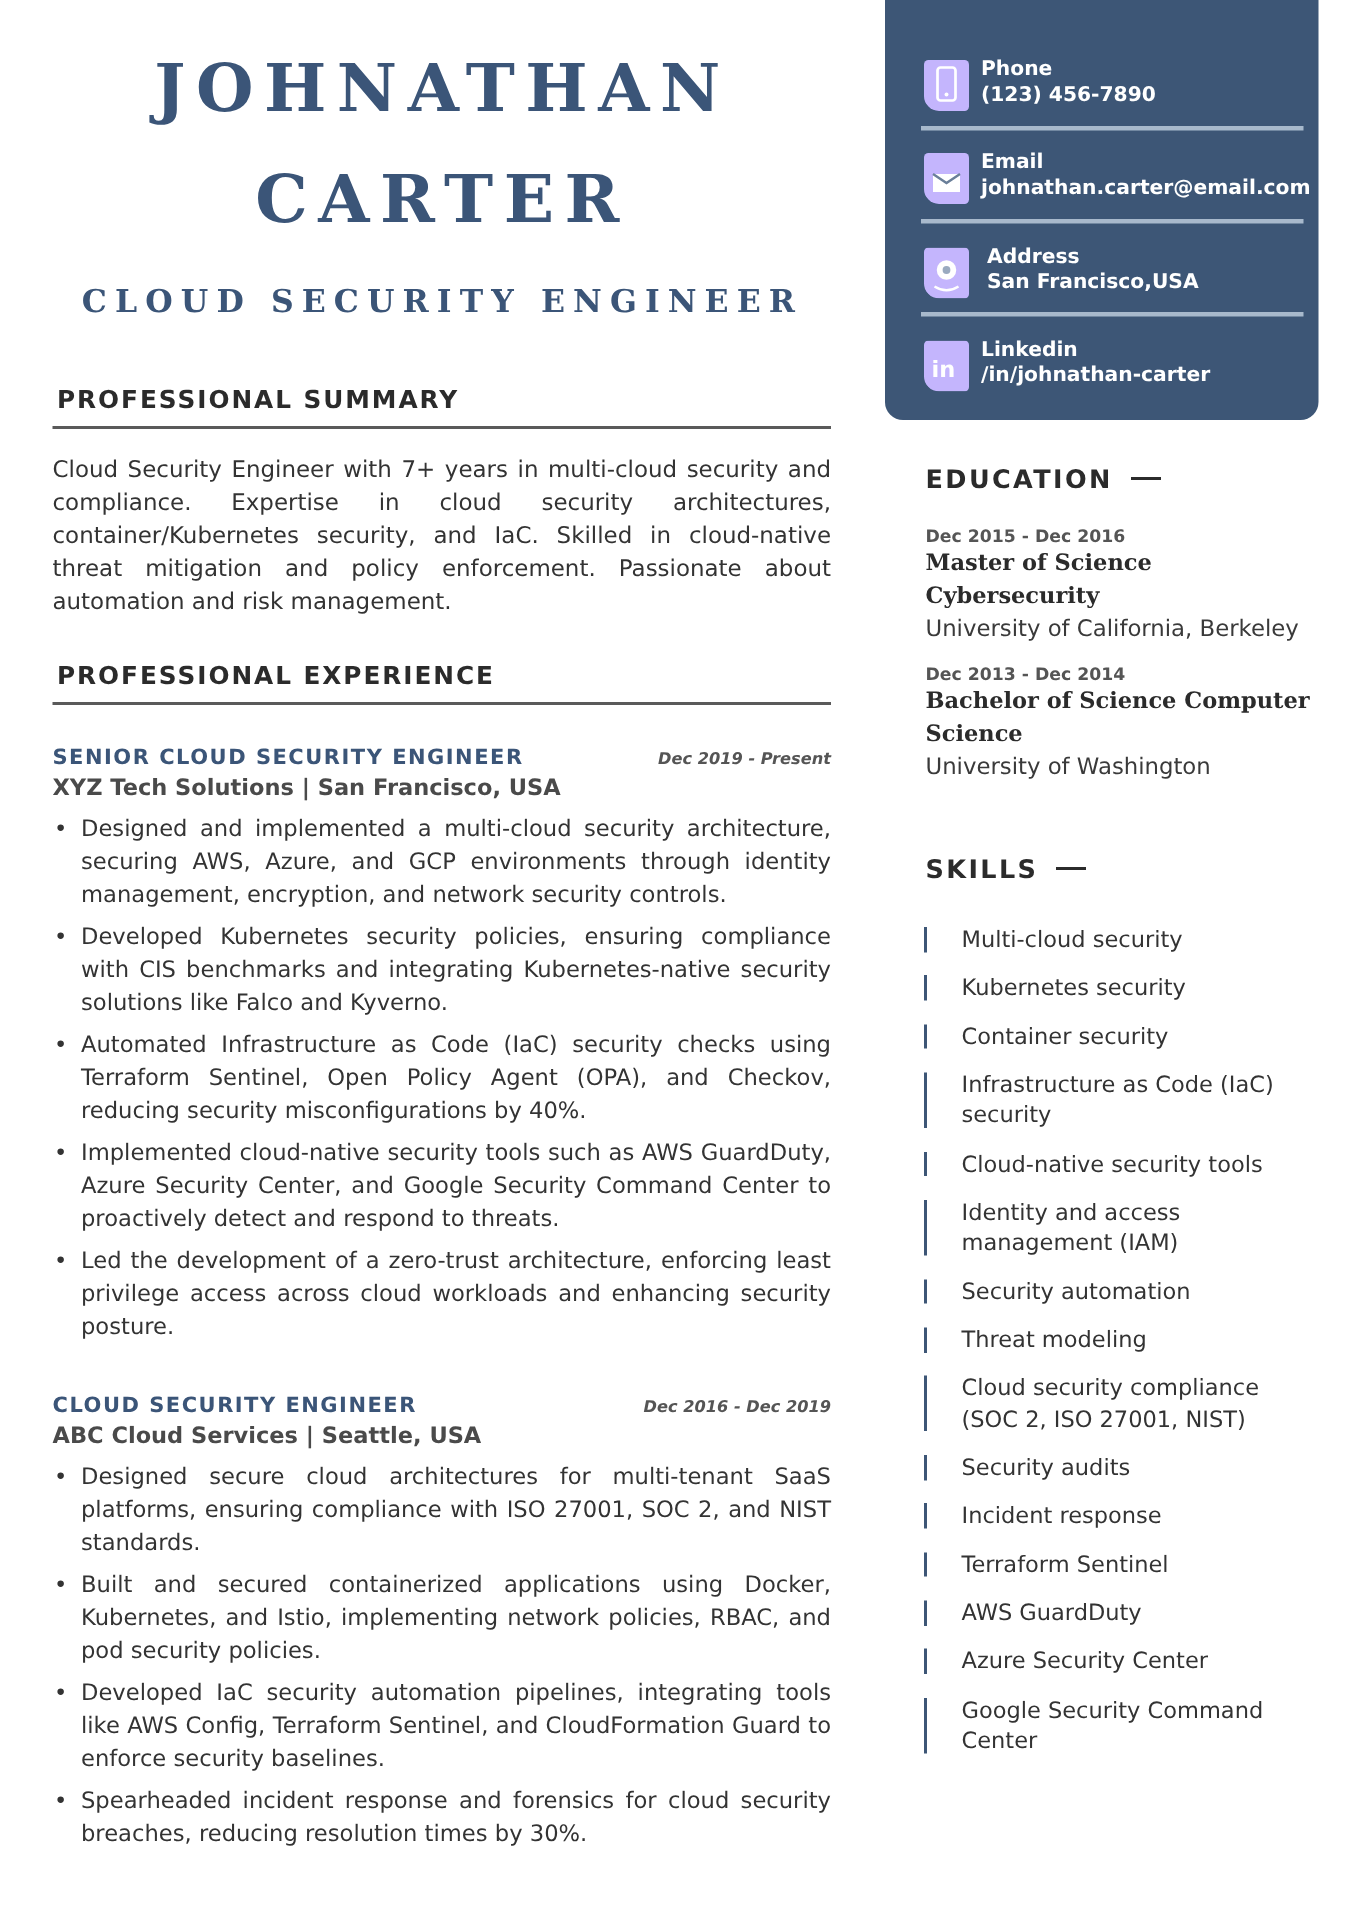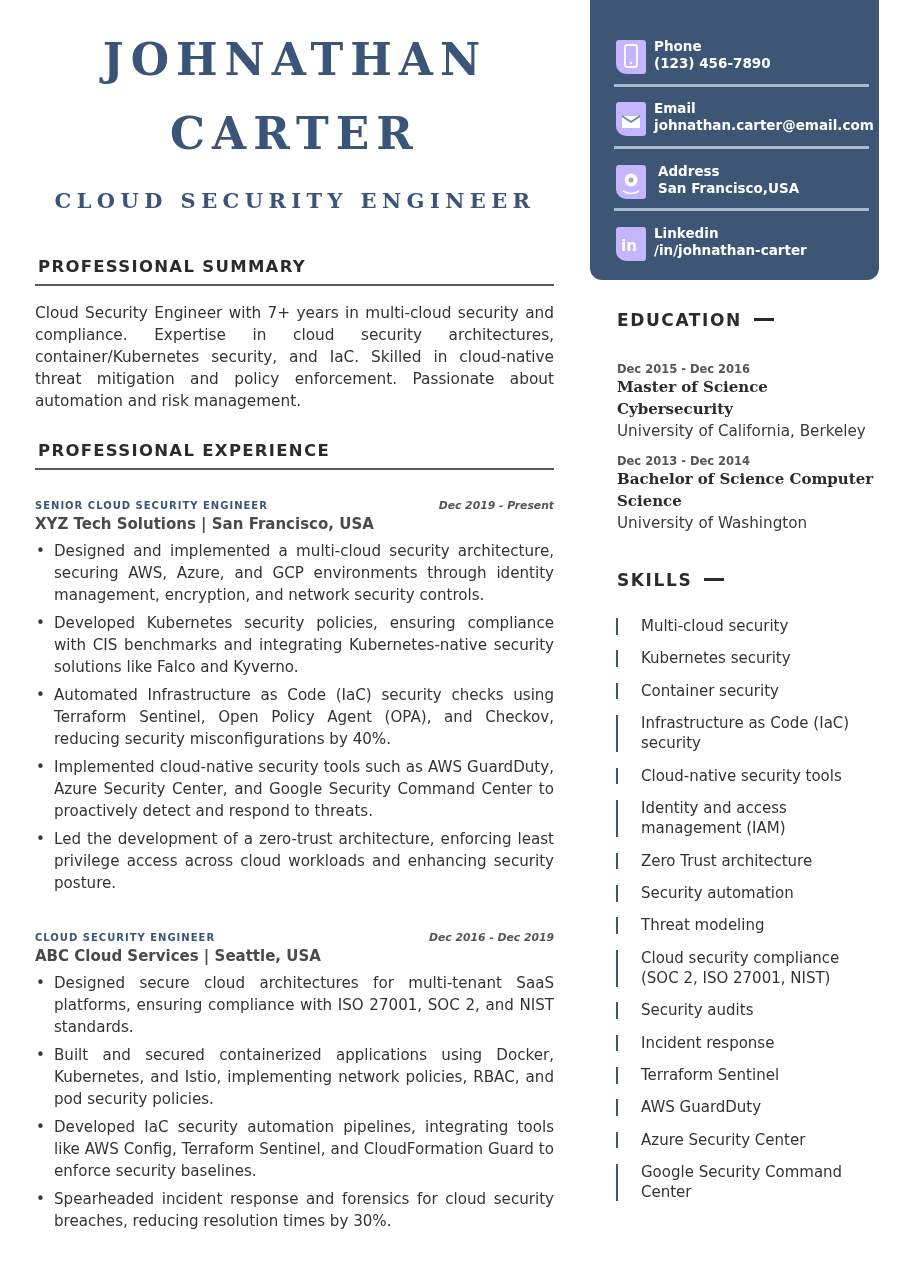--- a/index.html
+++ b/index.html
@@ -13,21 +13,21 @@
   .job-title { position: absolute; left: 0; top: 188px; width: 590px; text-align: center; font-family: "DejaVu Serif", serif; font-weight: bold; color: #3b5578; letter-spacing: 5.4px; font-size: 21px; }
 
   
   .left { position: absolute; left: 35px; width: 519px; }
   .section-head { font-family: "DejaVu Sans", sans-serif; font-weight: bold; font-size: 16.5px; letter-spacing: 1.3px; color: #2b2b2b; padding-left: 3px; }
   .section-rule { height: 2px; background: #5a5a5a; margin-top: 8px; }
   .summary-text { font-size: 15.3px; line-height: 22px; text-align: justify; color: #333; }
 
   .job { position: absolute; left: 35px; width: 519px; }
   .job-row { display: flex; justify-content: space-between; align-items: baseline; }
-  .job-role { font-weight: bold; color: #3b5578; font-size: 10px; letter-spacing: 1px; }
+  .job-role { font-weight: bold; color: #3b5578; font-size: 14px; letter-spacing: 1px; }
   .job-dates { font-style: italic; font-weight: bold; color: #555; font-size: 10.8px; margin-top: 12px; }
   .job-company { font-weight: bold; color: #4a4a4a; font-size: 15px; margin-top: 3px; }
   .bullets { list-style: none; margin-top: 7px; }
   .bullets li { position: relative; padding-left: 19px; font-size: 15.1px; line-height: 22px; text-align: justify; color: #333; margin-bottom: 6px; }
   .bullets li .dot { position: absolute; left: 1px; top: 0; font-size: 15px; color: #333; }
 
   
   .contact-panel { position: absolute; left: 590px; top: 0; width: 289px; height: 280px; background: #3d5676; border-radius: 0 0 12px 12px; }
   .contact-item { position: absolute; left: 26px; width: 253px; height: 44px; }
   .contact-icon { position: absolute; left: 0; top: 2px; width: 30px; height: 34px; background: #c4b5fd; border-radius: 3px 3px 3px 10px; clip-path: polygon(0 0, 100% 0, 100% 100%, 18% 100%, 0 82%); }
@@ -139,42 +139,41 @@
           <text x="1" y="20" font-family="DejaVu Sans, sans-serif" font-weight="bold" font-size="15" fill="#ffffff">in</text>
         </svg>
     </span>
     <span class="contact-label">Linkedin</span>
     <span class="contact-value">/in/johnathan-carter</span>
   </div>
 </div>
 
 <div class="right" style="top:310px;">
   <div class="right-head"><span>EDUCATION</span><span class="dash"></span></div>
-  <div style="margin-top:32px;">
+  <div style="margin-top:20px;">
     <div class="edu-dates">Dec 2015 - Dec 2016</div>
     <div class="edu-degree" style="width:200px;">Master of Science Cybersecurity</div>
     <div class="edu-school">University of California, Berkeley</div>
   </div>
   <div style="margin-top:12px;">
     <div class="edu-dates">Dec 2013 - Dec 2014</div>
     <div class="edu-degree">Bachelor of Science Computer Science</div>
     <div class="edu-school">University of Washington</div>
   </div>
 </div>
 
 <div class="right" style="top:570px;">
   <div class="right-head"><span>SKILLS</span><span class="dash"></span></div>
   <ul class="skills" style="margin-top:26px; margin-left:-1px;">
     <li><span class="bar"></span><span>Multi-cloud security</span></li>
     <li><span class="bar"></span><span>Kubernetes security</span></li>
     <li><span class="bar"></span><span>Container security</span></li>
     <li style="width:240px;"><span class="bar"></span><span>Infrastructure as Code (IaC) security</span></li>
     <li><span class="bar"></span><span>Cloud-native security tools</span></li>
     <li style="width:190px;"><span class="bar"></span><span>Identity and access management (IAM)</span></li>
-    <li><span class="bar"></span><span>Zero Trust architecture</span></li>
     <li><span class="bar"></span><span>Security automation</span></li>
     <li><span class="bar"></span><span>Threat modeling</span></li>
     <li style="width:250px;"><span class="bar"></span><span>Cloud security compliance (SOC 2, ISO 27001, NIST)</span></li>
     <li><span class="bar"></span><span>Security audits</span></li>
     <li><span class="bar"></span><span>Incident response</span></li>
     <li><span class="bar"></span><span>Terraform Sentinel</span></li>
     <li><span class="bar"></span><span>AWS GuardDuty</span></li>
     <li><span class="bar"></span><span>Azure Security Center</span></li>
     <li style="width:250px;"><span class="bar"></span><span>Google Security Command Center</span></li>
   </ul>

